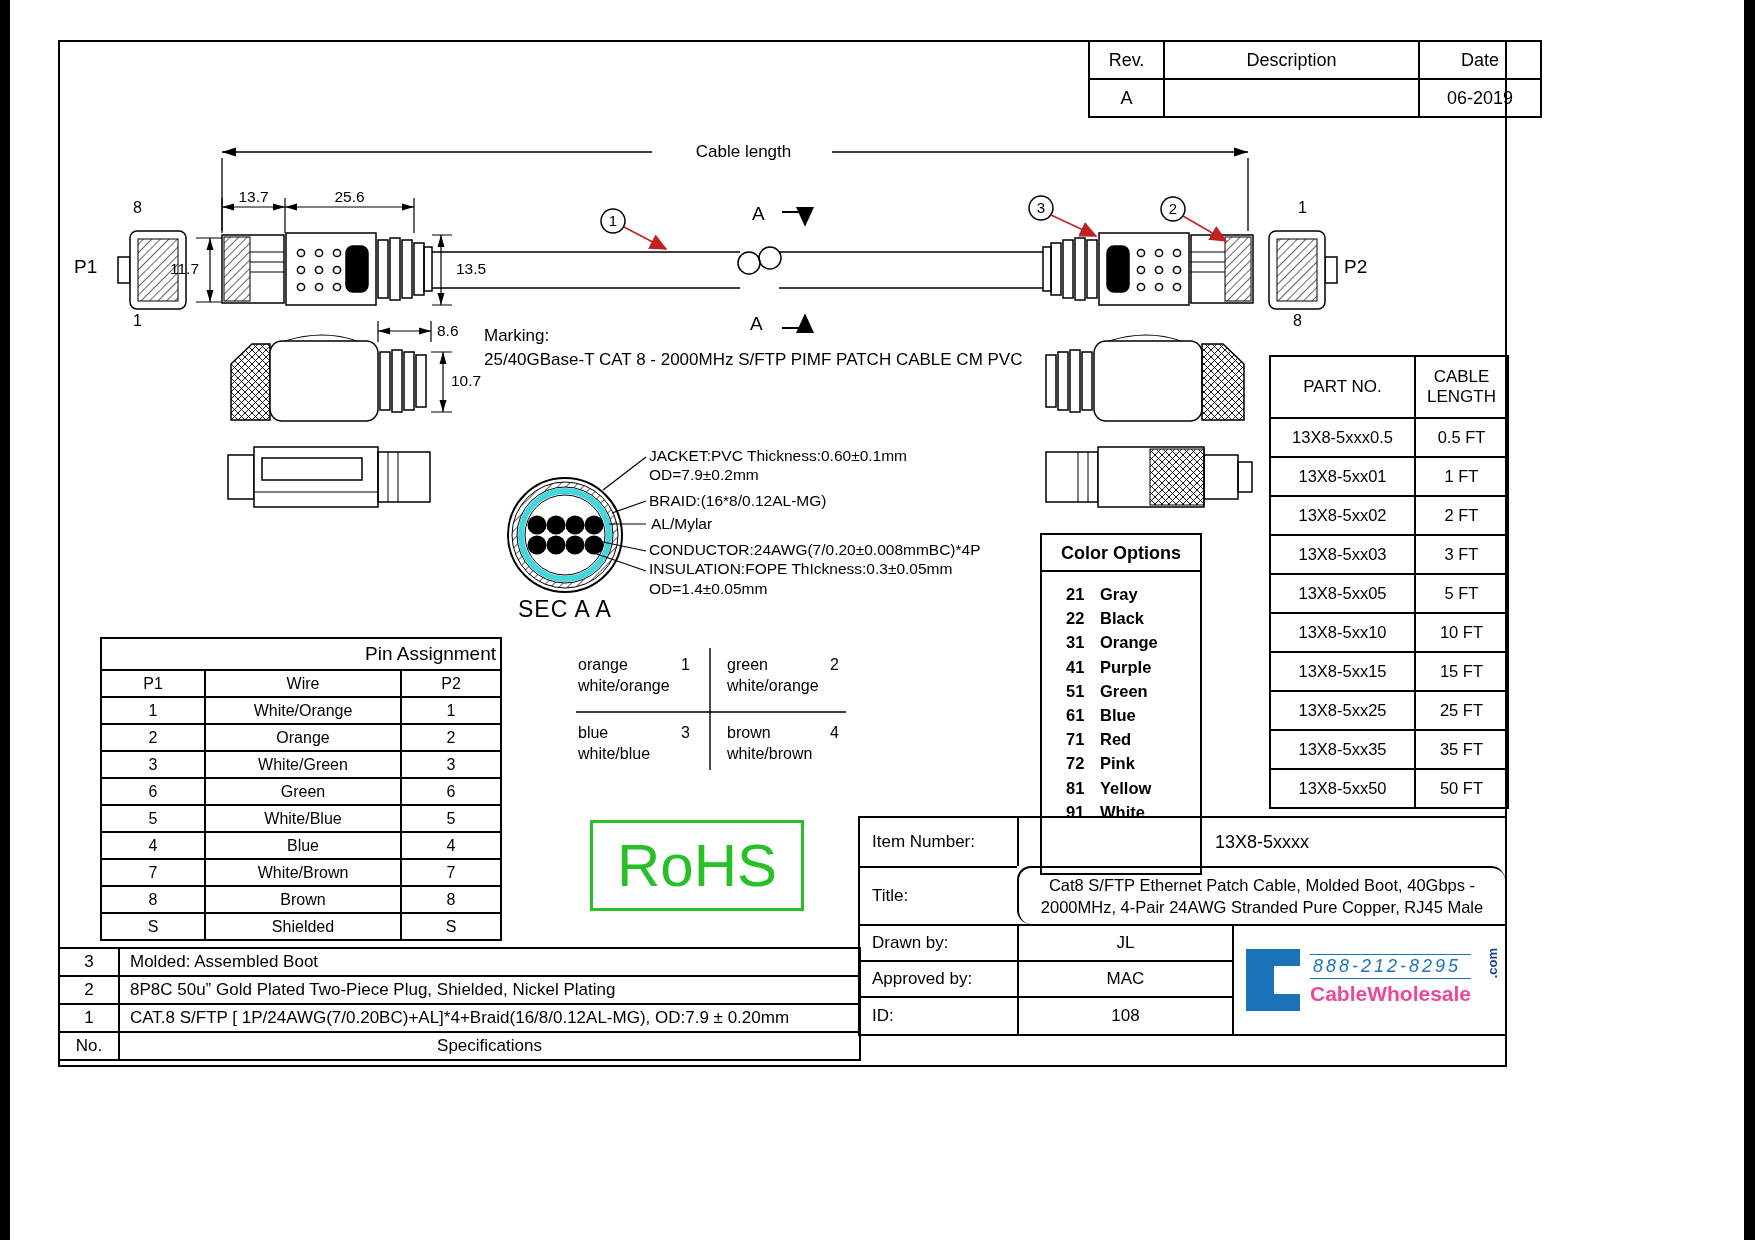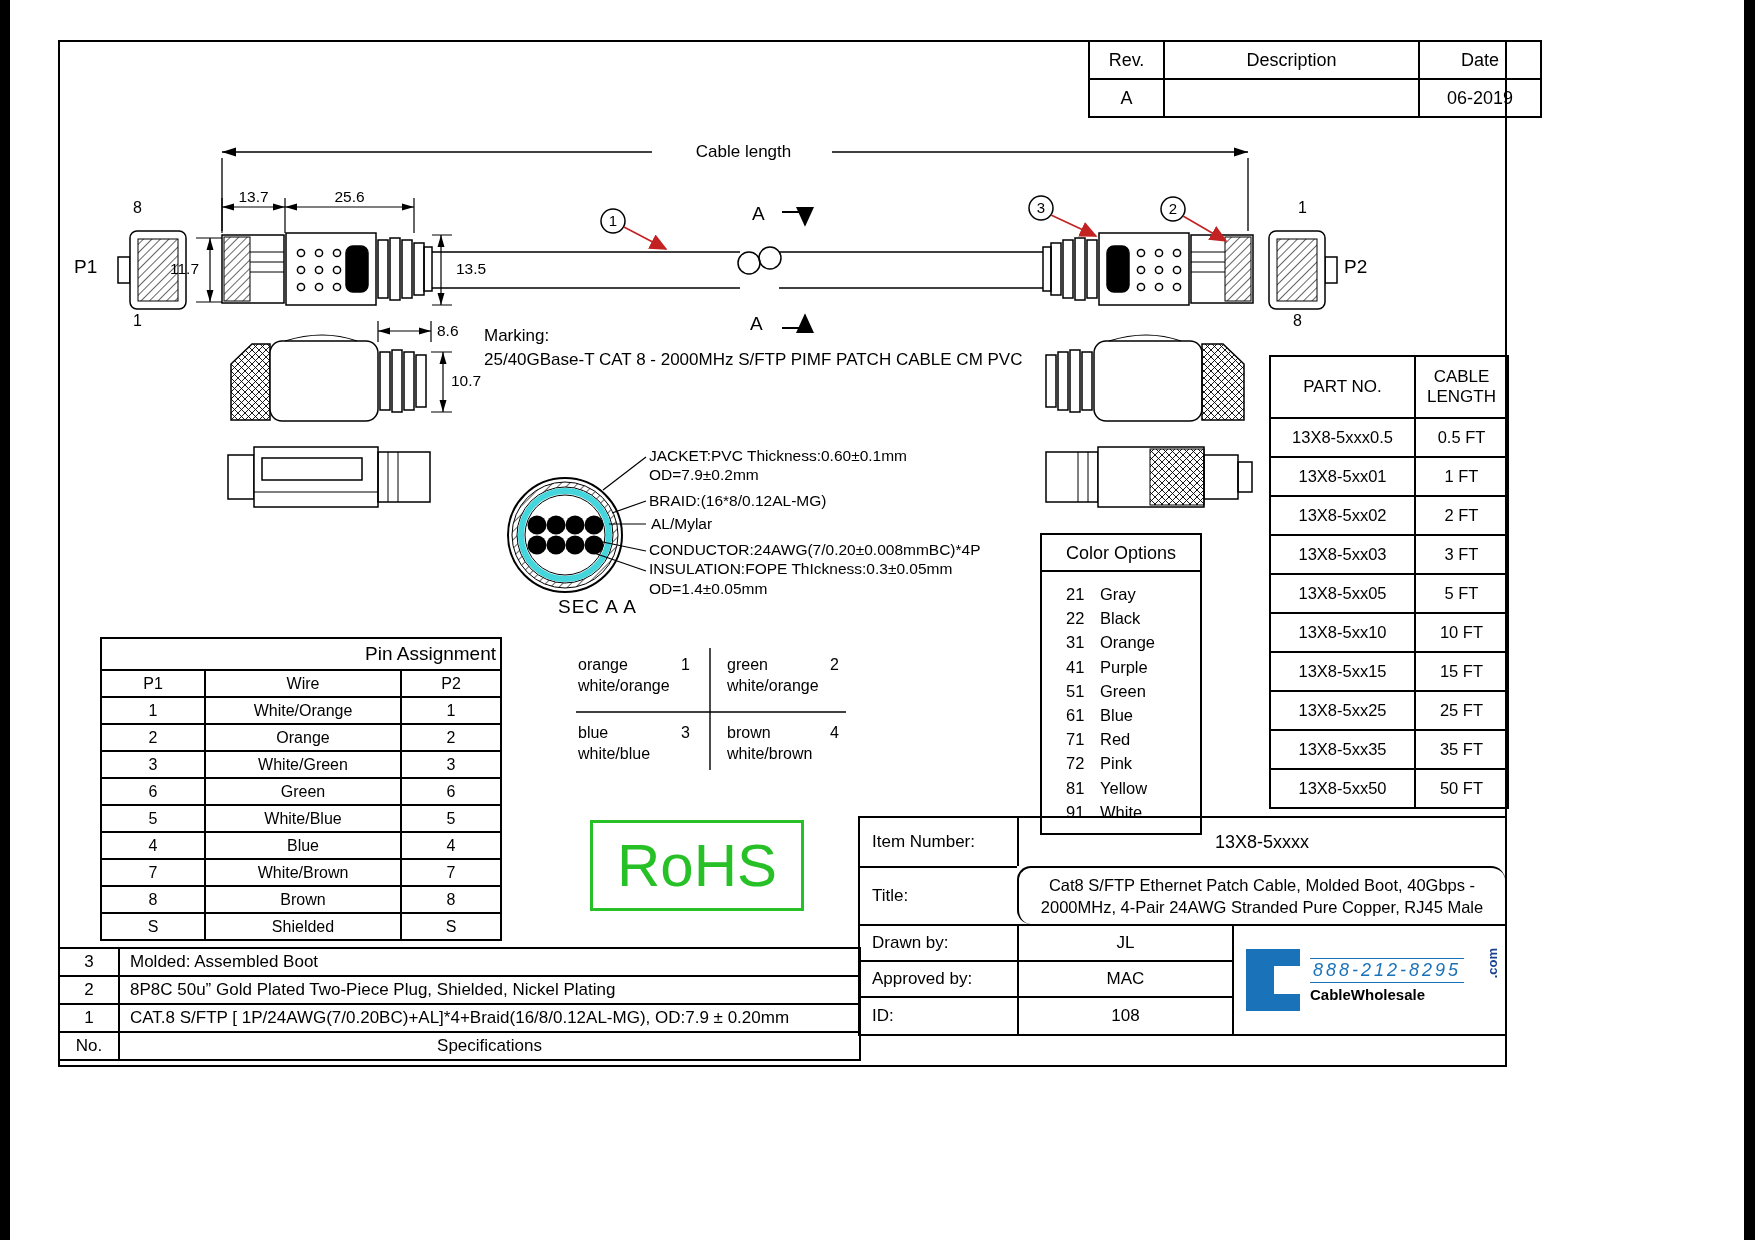--- a/index.html
+++ b/index.html
@@ -18,21 +18,21 @@
   #pintbl td.title{font-size:19px;height:30px;text-align:right;}
   #pintbl td{height:25px;}
   
   #revtbl{left:1088px;top:40px;width:452px;}
   #revtbl td{height:36px;font-size:18px;}
   
   #parttbl{left:1269px;top:355px;width:238px;}
   #parttbl td.hdr{height:60px;font-size:17px;}
   #parttbl td{height:37px;font-size:16.5px;}
   
-  #copt{position:absolute;left:1040px;top:533px;width:162px;height:302px;border:2px solid #000;box-sizing:border-box;}
+  #copt{position:absolute;left:1040px;top:533px;width:162px;height:342px;border:2px solid #000;box-sizing:border-box;font-weight:bold;}
   #copt .ttl{font-size:18px;text-align:center;padding:8px 0 6px;border-bottom:2px solid #000;}
   #copt ul{list-style:none;margin:10px 0 0 24px;padding:0;font-size:16.5px;line-height:24.2px;}
   #copt .code{display:inline-block;width:34px;}
   
   .pair{position:absolute;width:112px;font-size:16px;line-height:21px;}
   .pair .row1{display:flex;justify-content:space-between;}
   
   #rohs{position:absolute;left:590px;top:820px;width:214px;height:91px;border:3px solid #27c127;box-sizing:border-box;
         display:flex;align-items:center;justify-content:center;font-size:60px;color:#27c127;}
   
@@ -48,21 +48,21 @@
   #tblock>div.nt{border-top:none;}
   #tblock .lab{padding-left:12px;}
   #tblock .val{justify-content:center;text-align:center;}
   #tblock .span2{grid-column:2/4;}
   #tblock .titleval{font-size:16.5px;line-height:1.35;padding:0 8px;white-space:normal;border-radius:14px;}
   #logocell{grid-column:3;grid-row:3/6;position:relative;display:flex;align-items:center;gap:10px;}
   .logo-c{width:54px;height:62px;background:#1a72b8;position:relative;margin-left:12px;flex:0 0 auto;}
   .logo-c::after{content:"";position:absolute;right:0;top:17px;width:26px;height:28px;background:#fff;}
   .logo-right{display:flex;flex-direction:column;gap:3px;}
   .logo-phone{font-size:18px;color:#1a72b8;font-style:italic;letter-spacing:3px;border-top:1.5px solid #1a72b8;border-bottom:1.5px solid #1a72b8;padding:1px 3px;white-space:nowrap;}
-  .logo-name{font-size:15px;font-weight:bold;color:#000000;white-space:nowrap;}
+  .logo-name{font-size:21px;font-weight:bold;color:#ec4899;white-space:nowrap;}
   .logo-tld{position:absolute;right:5px;top:22px;writing-mode:vertical-rl;transform:rotate(180deg);font-size:13px;font-weight:bold;color:#17418f;}
   
   .ar{fill:#000;stroke:none;}
   svg{pointer-events:none;}
 </style>
 </head>
 <body>
 
 <div id="sheet">
 
@@ -292,21 +292,21 @@
   <div class="t" style="left:484px;top:326px;font-size:17px;">Marking:</div>
   <div class="t" style="left:484px;top:350px;font-size:17px;">25/40GBase-T CAT 8 - 2000MHz S/FTP PIMF PATCH CABLE CM PVC</div>
 
   <div class="t" style="left:649px;top:447px;font-size:15.5px;">JACKET:PVC Thickness:0.60±0.1mm</div>
   <div class="t" style="left:649px;top:466px;font-size:15.5px;">OD=7.9±0.2mm</div>
   <div class="t" style="left:649px;top:492px;font-size:15.5px;">BRAID:(16*8/0.12AL-MG)</div>
   <div class="t" style="left:651px;top:515px;font-size:15.5px;">AL/Mylar</div>
   <div class="t" style="left:649px;top:541px;font-size:15.5px;">CONDUCTOR:24AWG(7/0.20±0.008mmBC)*4P</div>
   <div class="t" style="left:649px;top:560px;font-size:15.5px;text-align:right;">INSULATION:FOPE ThIckness:0.3±0.05mm</div>
   <div class="t" style="left:649px;top:580px;font-size:15.5px;">OD=1.4±0.05mm</div>
-  <div class="t" style="left:518px;top:596px;font-size:19px;letter-spacing:1px;margin-left:40px;">SEC A A</div>
+  <div class="t" style="left:518px;top:596px;font-size:23px;letter-spacing:1px;">SEC A A</div>
 
   <div class="pair" style="left:578px;top:654px;">
     <div class="row1">
         <span>orange</span>
         <span>1</span>
       </div>
     <div>white/orange</div>
   </div>
   <div class="pair" style="left:727px;top:654px;">
     <div class="row1">

